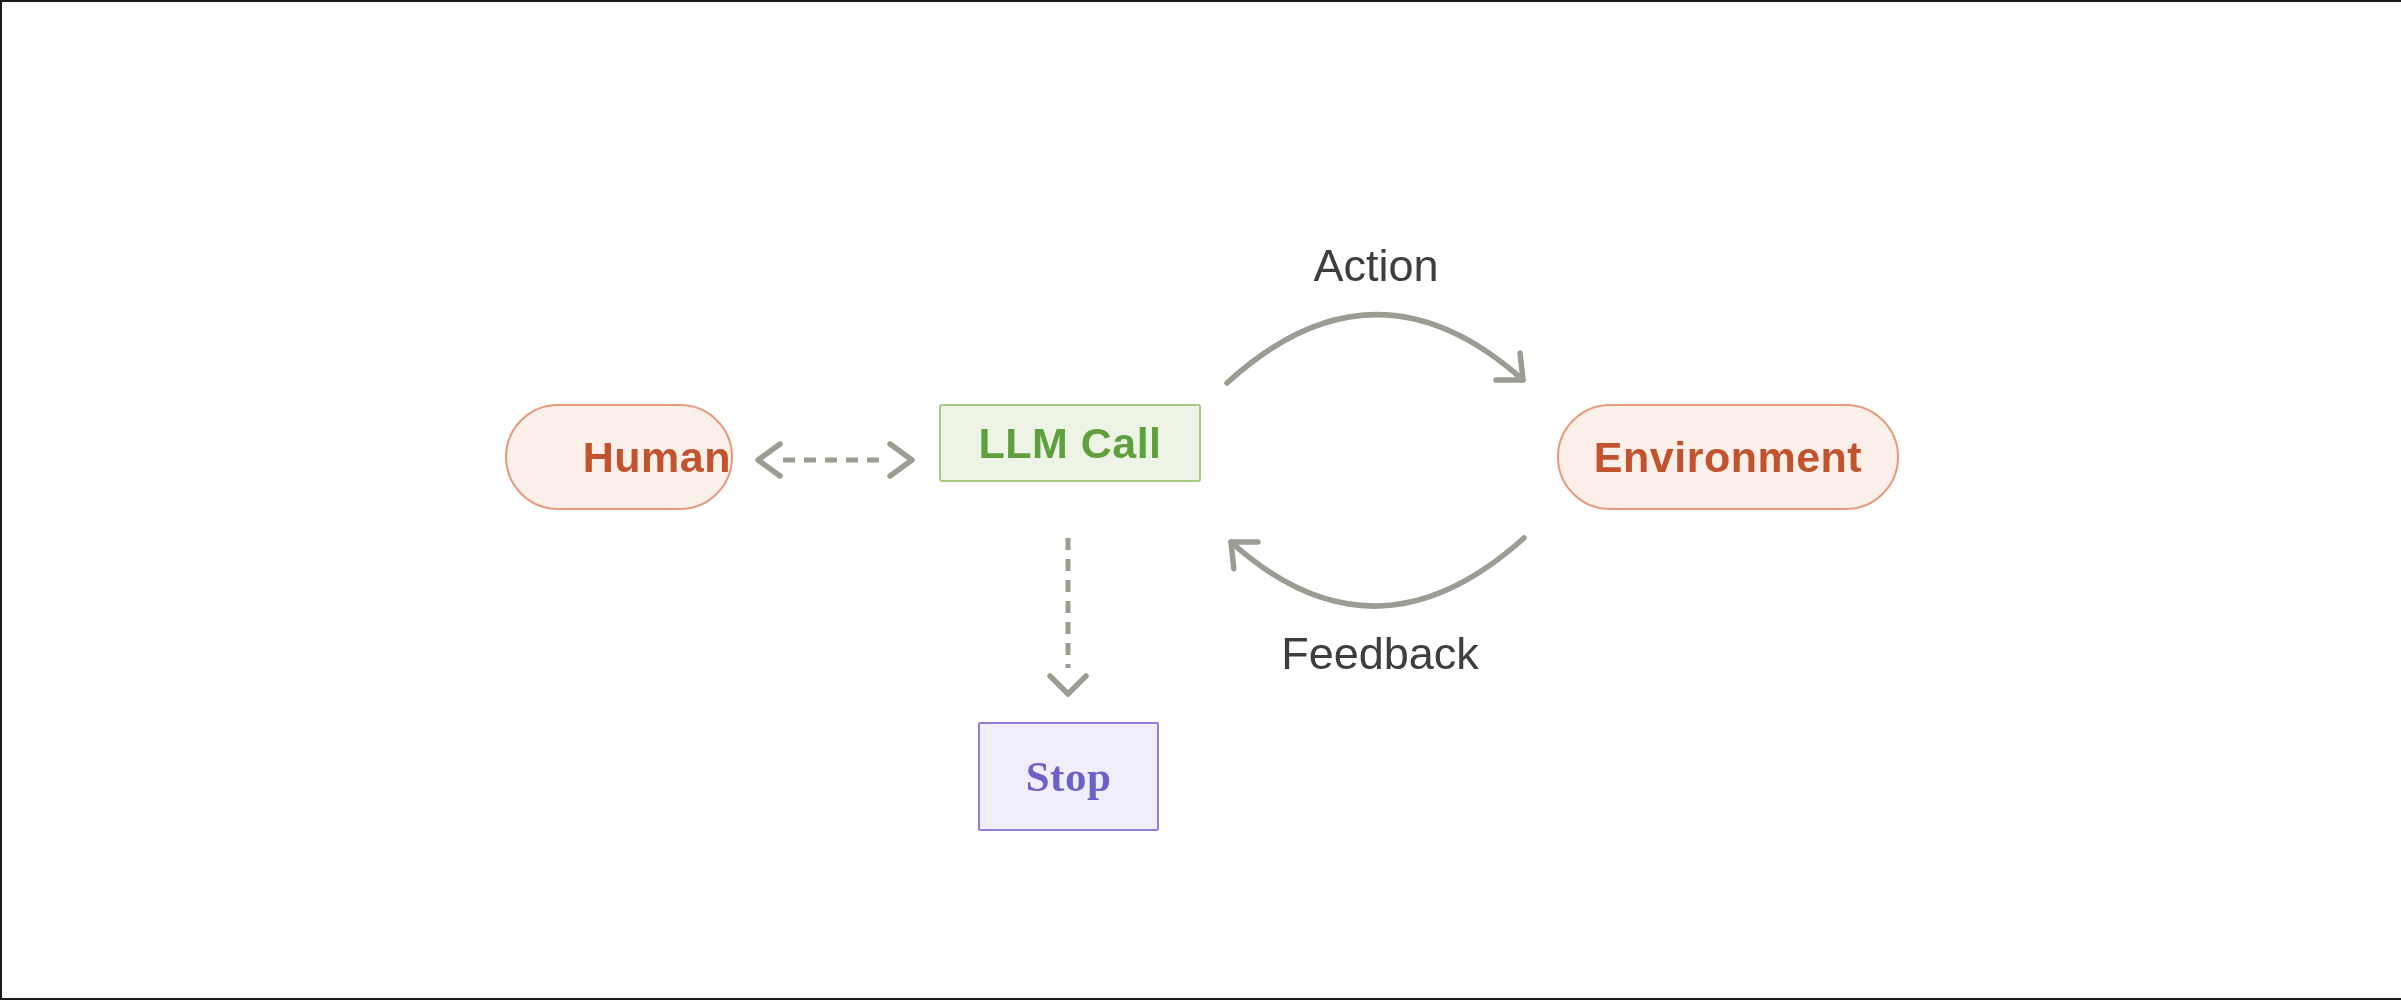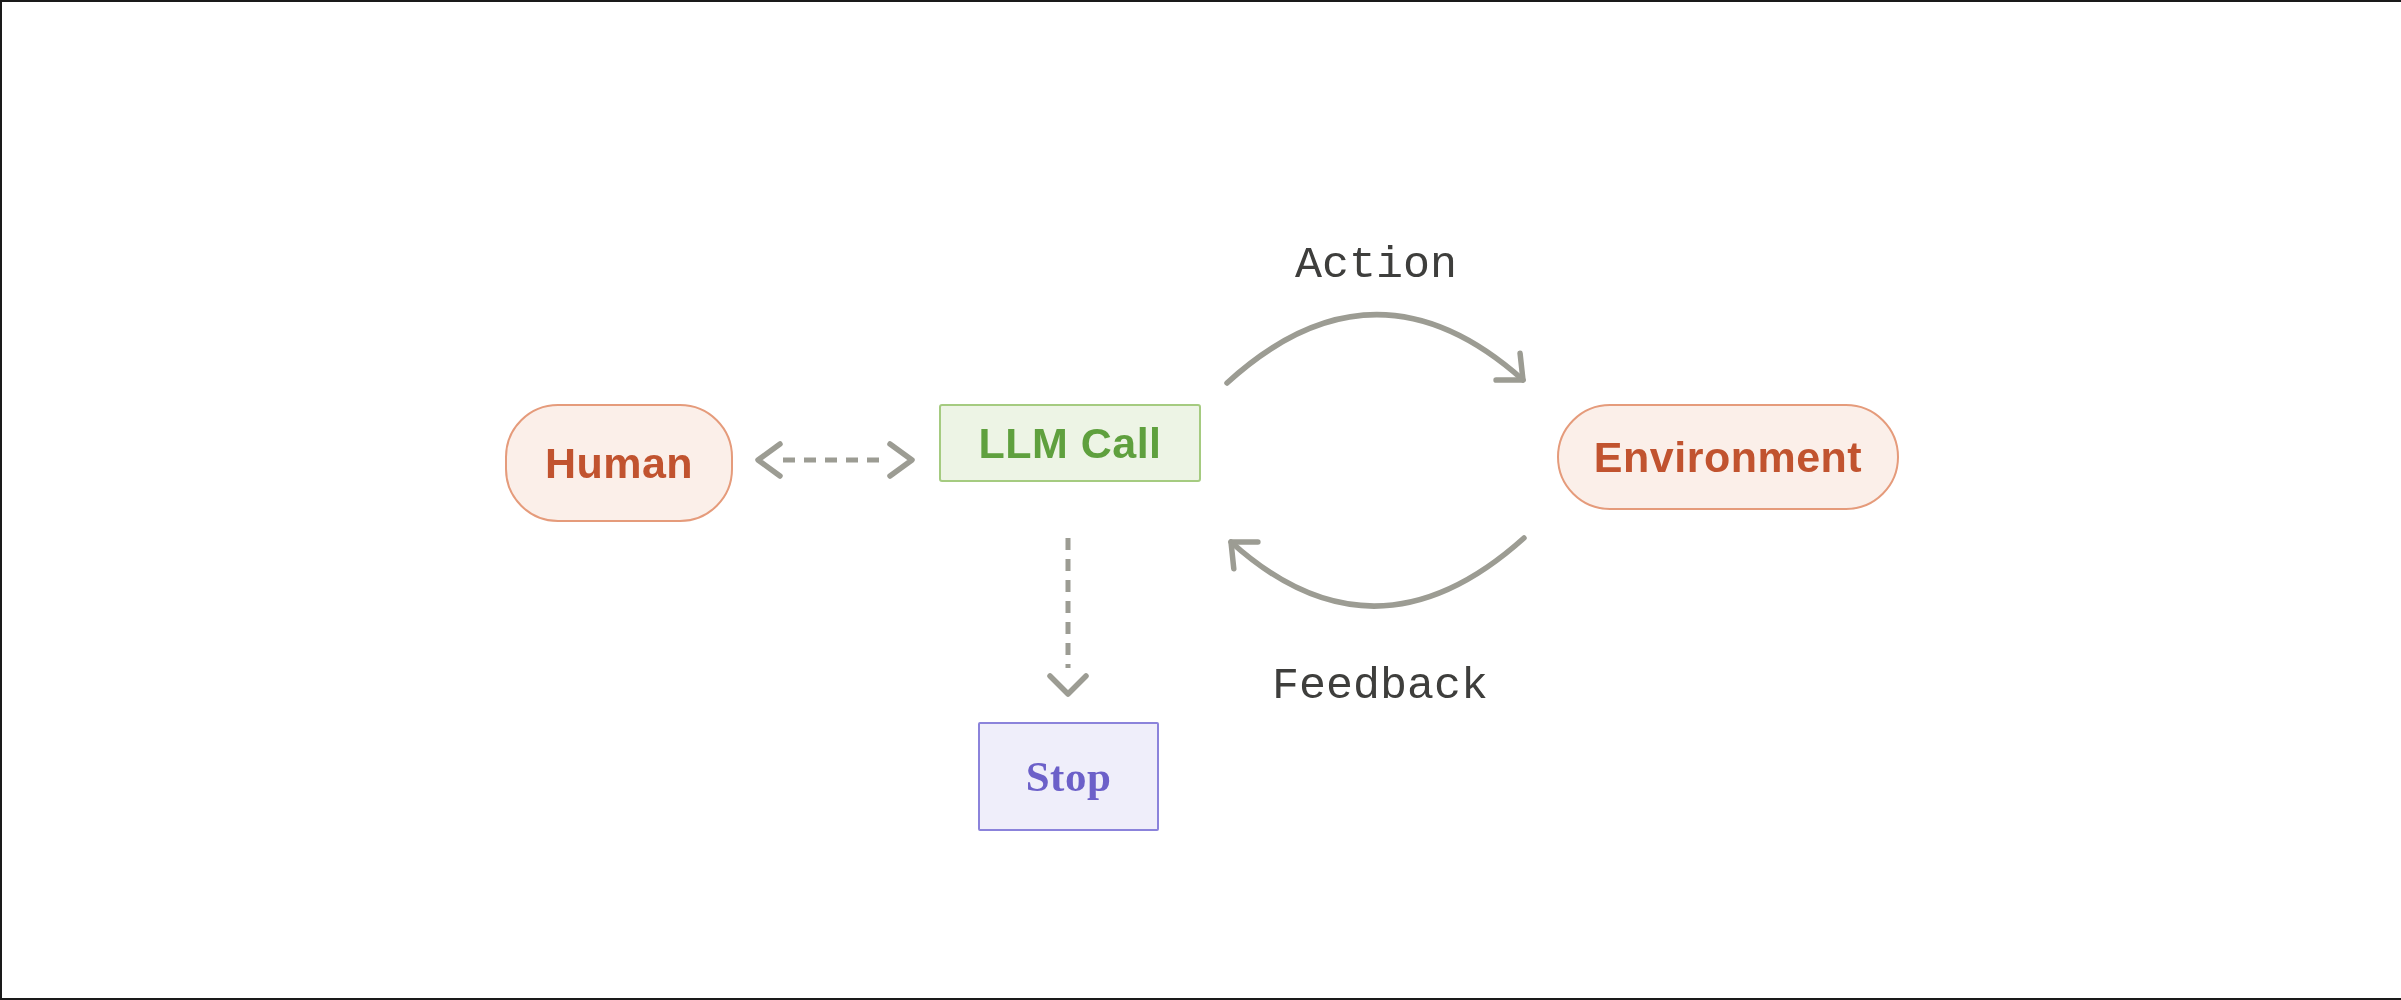--- a/index.html
+++ b/index.html
@@ -44,25 +44,26 @@
     position: absolute;
     display: flex;
     align-items: center;
     justify-content: center;
     font-weight: 700;
     font-size: 43px;
     letter-spacing: 0.5px;
     z-index: 2;
   }
   .node-human {
-    left: 505px; top: 404px; width: 228px; height: 118px;
+    left: 505px; top: 404px; width: 228px; height: 106px;
     background: var(--human-bg);
     border: 2.5px solid var(--human-border);
     border-radius: 53px;
     color: var(--human-text);
+    justify-content: flex-end;
   }
   .node-llm-call {
     left: 939px; top: 404px; width: 262px; height: 78px;
     background: var(--llm-bg);
     border: 2.5px solid var(--llm-border);
     border-radius: 3px;
     color: var(--llm-text);
   }
   .node-environment {
     left: 1557px; top: 404px; width: 342px; height: 106px;
@@ -81,24 +82,23 @@
   }
 
   .edge-label {
     position: absolute;
     width: 400px;
     text-align: center;
     font-weight: 400;
     font-size: 45px;
     color: var(--edge-label);
     z-index: 2;
-    font-family: Liberation Mono, monospace;
   }
   .edge-label-action   { left: 1176px; top: 240px; }
-  .edge-label-feedback { left: 1180px; top: 628px; margin-top: 33px; }
+  .edge-label-feedback { left: 1180px; top: 628px; }
 </style>
 </head>
 <body>
 
 <div class="canvas">
 
   <svg class="arrow-layer" viewBox="0 0 2401 1000" aria-hidden="true">
     <defs>
       <marker id="chevHead" viewBox="-32 -32 64 64" markerWidth="64" markerHeight="64" markerUnits="userSpaceOnUse" refX="0" refY="0" orient="auto">
         <path class="arrow-stroke chev" d="M -20 -18 L 0 0 L -20 18"></path>

